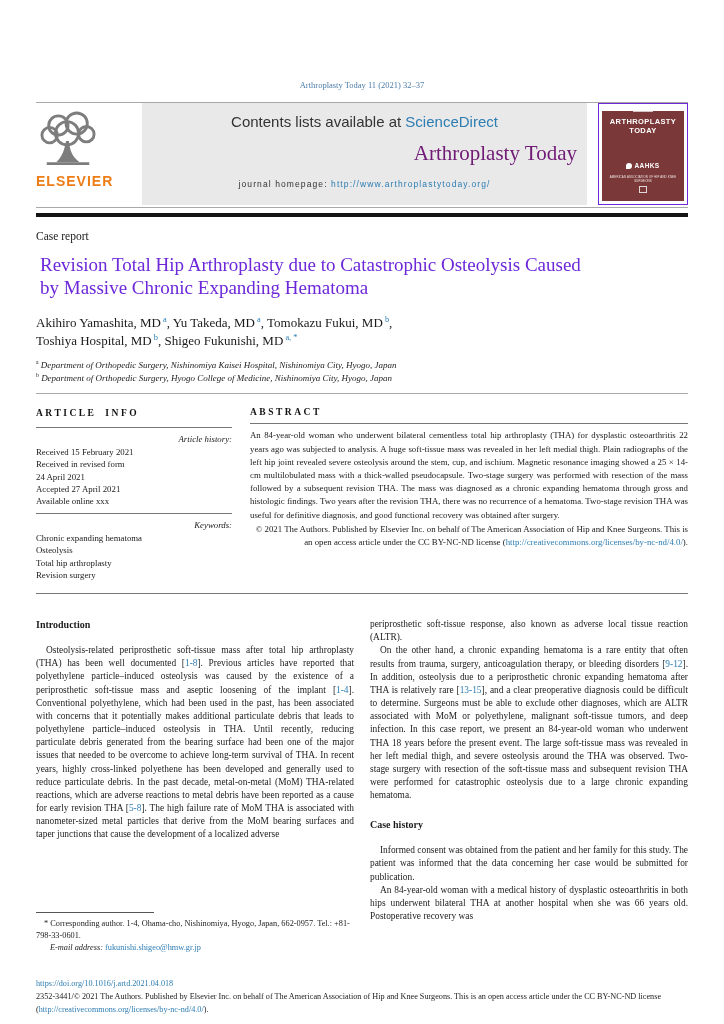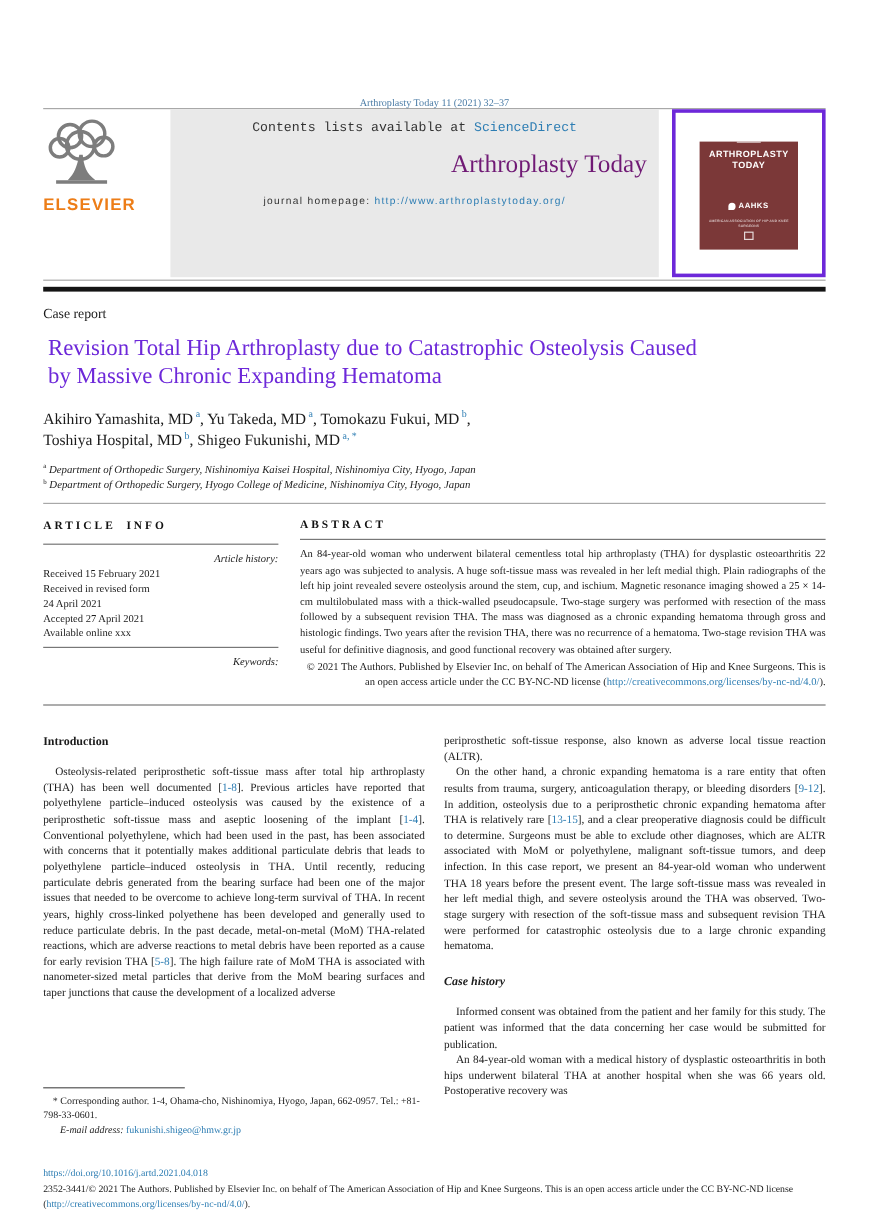--- a/index.html
+++ b/index.html
@@ -6,32 +6,32 @@
   .page{
     width:724px;height:1024px;box-sizing:border-box;
     padding:80px 36px 0 36px;margin:0 auto;position:relative;overflow:hidden;
     font-family:"Liberation Serif", serif;color:#1a1a1a;background:#fff;
   }
   .lnk{color:#2d7db3;}
   .it{font-style:italic;}
   sup{font-size:64%;line-height:0;}
 
   
-  .citation{text-align:center;font-size:8.5px;color:#4b7ca6;}
+  .citation{text-align:center;font-size:8.5px;color:#4b7ca6;margin-bottom:12px;}
 
   
   .top-rule{border-top:1px solid #a8a8a8;}
   .header-row{display:flex;align-items:stretch;}
   .logo-block{width:100px;padding:8px 6px 0 0;text-align:left;}
   .elsevier-text{font-size:14px;font-weight:bold;color:#ed7d17;letter-spacing:1px;margin-top:2px;font-family:Liberation Sans, sans-serif;}
   .header-center{flex:1;background:#e9e9e9;text-align:center;padding:10px 10px 9px 10px;}
-  .contents-line{font-family:Liberation Mono, monospace;font-size:11px;color:#333;}
+  .contents-line{font-family:Liberation Sans, sans-serif;font-size:15px;color:#333;}
   .journal-title{font-size:21px;color:#701a75;margin:11px 0 13px 0;text-align:right;}
   .homepage-line{font-family:"Liberation Sans",sans-serif;font-size:8.5px;letter-spacing:1.1px;color:#333;}
-  .cover{width:82px;margin-left:11px;border:3px solid #6d28d9;background:#fff;padding:20px;align-self:flex-start;}
+  .cover{width:82px;margin-left:11px;border:1px solid #6d28d9;background:#fff;padding:3px;align-self:flex-start;}
   .cover-inner{background:#7b3838;height:90px;color:#fff;text-align:center;position:relative;font-family:"Liberation Sans",sans-serif;}
   .cover-topline{width:20px;height:1px;background:rgba(255,255,255,.7);margin:4px auto 5px auto;}
   .cover-title{font-size:7.5px;font-weight:bold;letter-spacing:.4px;line-height:1.25;}
   .cover-org{position:absolute;bottom:8px;left:0;right:0;}
   .aahks-mark{display:inline-block;width:6px;height:6px;background:#fff;border-radius:50% 50% 50% 0;vertical-align:middle;margin-right:2px;}
   .aahks-text{font-size:6.5px;font-weight:bold;letter-spacing:.4px;vertical-align:middle;}
   .aahks-sub{font-size:2.8px;letter-spacing:.2px;margin-top:1px;opacity:.9;}
   .cover-emblem{width:6px;height:5px;border:1px solid rgba(255,255,255,.8);margin:3px auto 0 auto;}
   .bottom-rule{border-top:1px solid #a8a8a8;margin-top:2px;}
   .black-bar{height:4px;background:#141414;margin-top:5px;}
@@ -51,21 +51,21 @@
   .info-label{margin-bottom:1px;text-align:right;}
   .abs-col{flex:1;margin-left:18px;font-size:8.8px;}
   .abs-text{text-align:justify;line-height:1.5;}
   .abs-copy{text-align:right;line-height:1.5;margin-top:1px;}
   .thin-rule2{border-top:1px solid #777;margin-top:12px;}
 
   
   .body-cols{display:flex;gap:16px;margin-top:24px;min-height:336px;}
   .col{width:318px;text-align:justify;font-size:9.4px;line-height:1.4;color:#1c1c1c;}
   .col h3{font-size:10px;margin:0 0 12px 0;text-align:left;}
-  .col h3.spaced{margin-top:16px;font-style:italic;}
+  .col h3.spaced{margin-top:16px;}
   .col p{margin:0;}
   .col p.indent{text-indent:10px;}
   .col.left{display:flex;flex-direction:column;}
   .footnote{margin-top:auto;font-size:8.3px;line-height:1.45;text-align:left;padding-top:10px;}
   .footnote-rule{width:118px;border-top:1px solid #555;margin-bottom:5px;}
   .footnote p{margin:0;}
   .footnote p.fn1{text-indent:8px;}
   .footnote p.email{text-indent:14px;}
 
   
@@ -142,20 +142,26 @@
       <div class="info-label it">Article history:</div>
       <div>
           <div>Received 15 February 2021</div>
           <div>Received in revised form</div>
           <div>24 April 2021</div>
           <div>Accepted 27 April 2021</div>
           <div>Available online xxx</div>
         </div>
       <div class="info-rule"></div>
       <div class="info-label it">Keywords:</div>
+      <div>
+          <div>Chronic expanding hematoma</div>
+          <div>Osteolysis</div>
+          <div>Total hip arthroplasty</div>
+          <div>Revision surgery</div>
+        </div>
     </div>
     <div class="abs-col">
       <div class="panel-heading">ABSTRACT</div>
       <div class="info-rule"></div>
       <div class="abs-text">An 84-year-old woman who underwent bilateral cementless total hip arthroplasty (THA) for dysplastic osteoarthritis 22 years ago was subjected to analysis. A huge soft-tissue mass was revealed in her left medial thigh. Plain radiographs of the left hip joint revealed severe osteolysis around the stem, cup, and ischium. Magnetic resonance imaging showed a 25 × 14-cm multilobulated mass with a thick-walled pseudocapsule. Two-stage surgery was performed with resection of the mass followed by a subsequent revision THA. The mass was diagnosed as a chronic expanding hematoma through gross and histologic findings. Two years after the revision THA, there was no recurrence of a hematoma. Two-stage revision THA was useful for definitive diagnosis, and good functional recovery was obtained after surgery.</div>
       <div class="abs-copy"><span>© 2021 The Authors. Published by Elsevier Inc. on behalf of The American Association of Hip and Knee Surgeons. This is an open access article under the CC BY-NC-ND license (</span><span class="lnk">http://creativecommons.org/licenses/by-nc-nd/4.0/</span><span>).</span></div>
     </div>
   </div>
   <div class="thin-rule2"></div>
 

